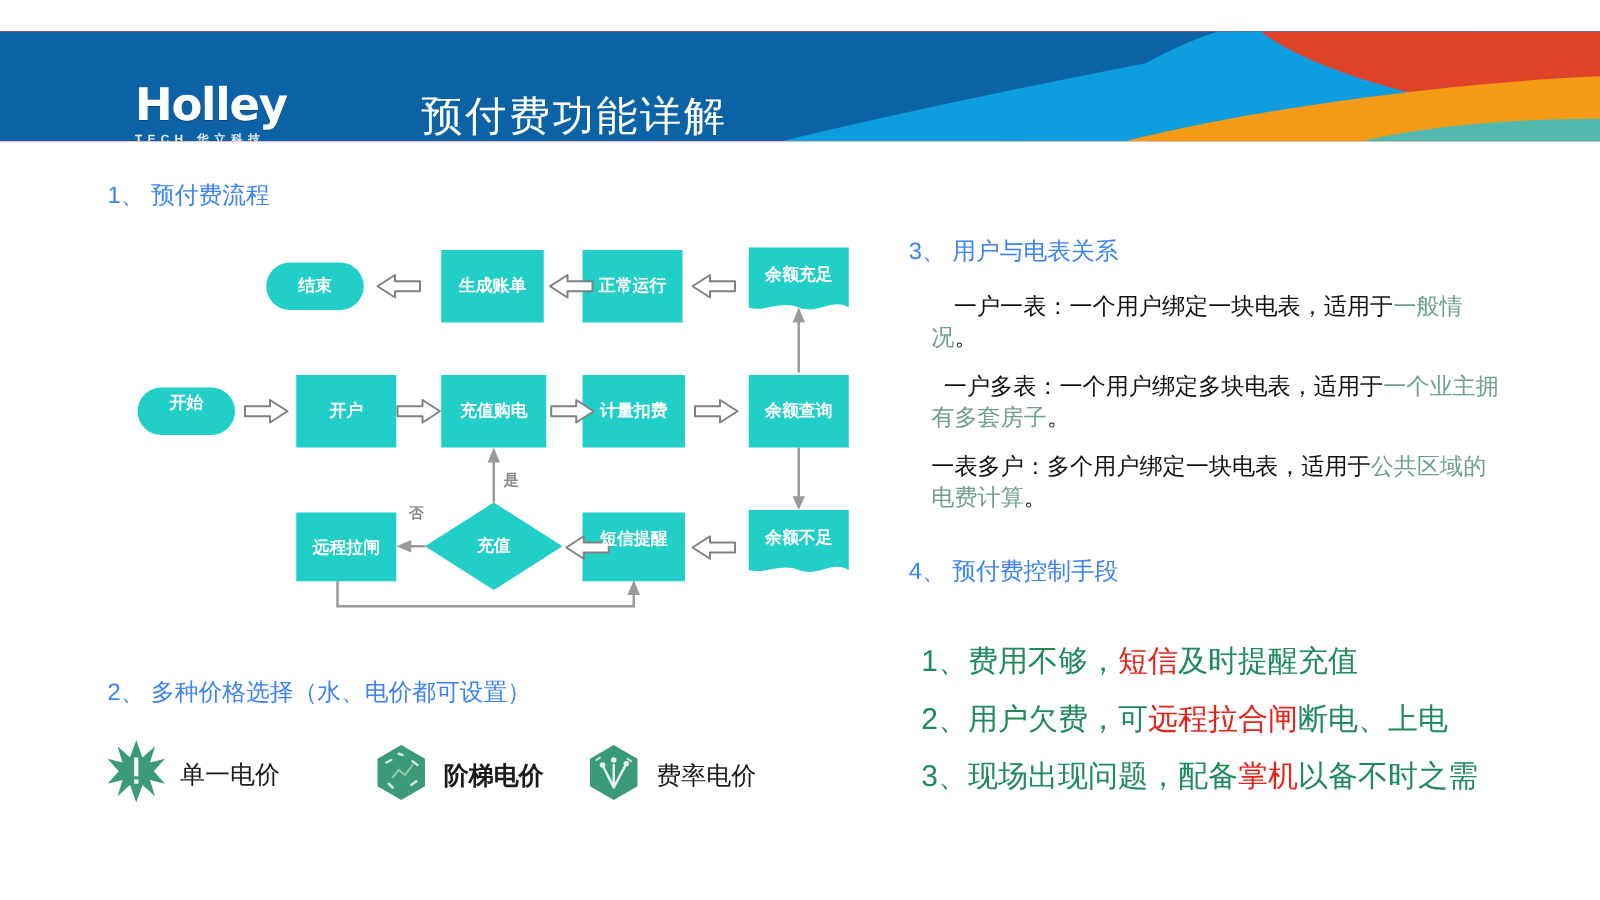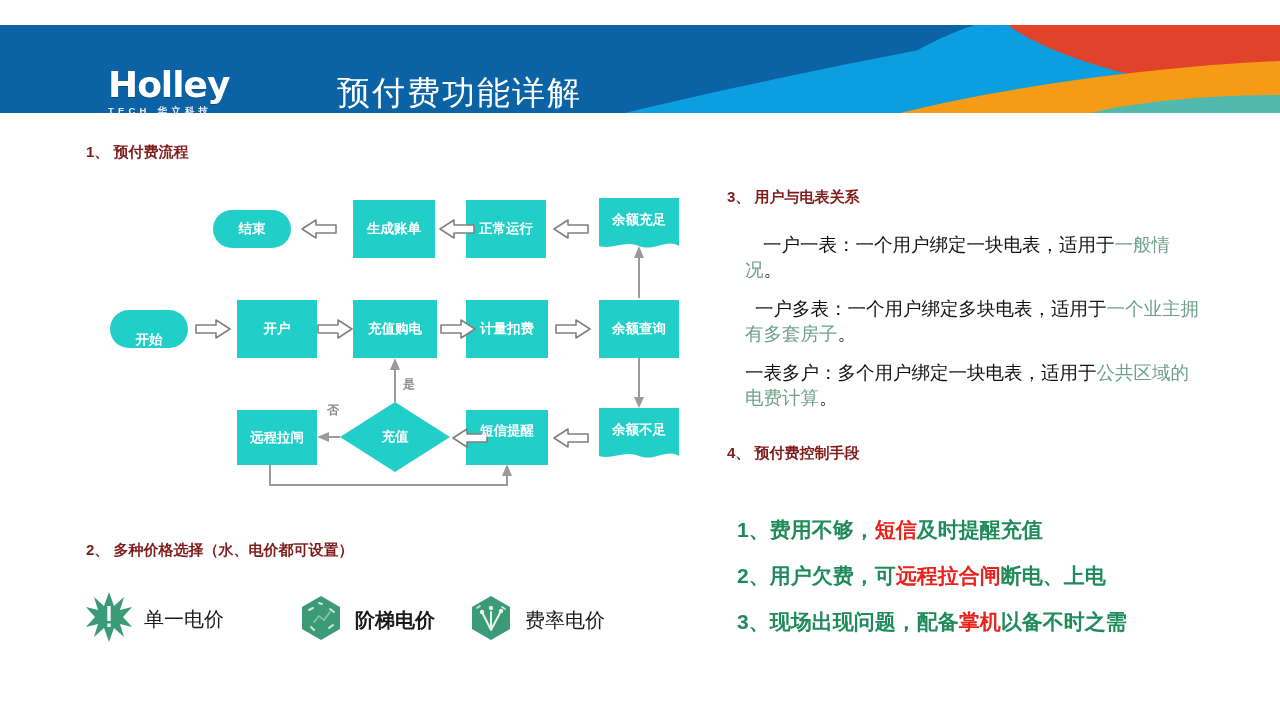--- a/index.html
+++ b/index.html
@@ -40,21 +40,21 @@
     font-size: 33px; color: #ffffff; font-weight: 400;
     letter-spacing: 2px;
     z-index: 3;
     white-space: nowrap;
     margin-left: 45px;
   }
 
   
   .sec-head {
     position: absolute;
-    font-size: 15px; font-weight: 700; color: #7f1d1d;
+    font-size: 19px; font-weight: 400; color: #3b82f6;
     white-space: nowrap;
   }
   #sec1-head { left: 86px;  top: 143px; }
   #sec2-head { left: 86px;  top: 541px; }
   #sec3-head { left: 727px; top: 188px; }
   #sec4-head { left: 727px; top: 444px; }
 
   
   .flow { position: absolute; left: 110px; top: 180px; width: 600px; height: 310px; }
   .flow svg { position:absolute; left:0; top:0; }
@@ -77,21 +77,21 @@
 
   
   .rel-list { position: absolute; left: 745px; top: 232px; width: 460px; }
   .rel-item { font-size: 18.5px; color: #111; line-height: 25px; margin-bottom: 14px; }
   .rel-item.indent1 { text-indent: 18px; }
   .rel-item.indent2 { text-indent: 10px; }
   .hl-green { color: #6fa08c; }
 
   
   .ctrl-list { position: absolute; left: 737px; top: 518px; width: 500px; }
-  .ctrl-item { font-size: 21px; font-weight: 700; color: #1f8a5a; line-height: 24px; margin-bottom: 22px; white-space: nowrap; }
+  .ctrl-item { font-size: 24px; font-weight: 400; color: #1f8a5a; line-height: 24px; margin-bottom: 22px; white-space: nowrap; }
   .ctrl-item .num { color: #1f8a5a; }
   .hl-red { color: #e8231b; }
 </style>
 </head>
 <body>
 
 <div class="slide">
 
   <div class="header">
     <svg class="header-svg" viewBox="0 0 1280 88" preserveAspectRatio="none">
@@ -193,21 +193,21 @@
 
       <polyline points="160,285 160,305 397,305 397,292" fill="none" stroke="#9a9a9a" stroke-width="2"></polyline>
       <polygon points="397,284 392,296 402,296" fill="#9a9a9a"></polygon>
     </svg>
 
     <div class="node-label" style="left:103px;top:30px;width:78px;height:38px;">结束</div>
     <div class="node-label" style="left:243px;top:20px;width:82px;height:58px;">生成账单</div>
     <div class="node-label" style="left:356px;top:20px;width:80px;height:58px;">正常运行</div>
     <div class="node-label" style="left:489px;top:18px;width:80px;height:44px;">余额充足</div>
 
-    <div class="node-label" style="left:0px;top:148px;width:78px;height:24px;">开始</div>
+    <div class="node-label" style="left:0px;top:130px;width:78px;height:24px;">开始</div>
     <div class="node-label" style="left:127px;top:120px;width:80px;height:58px;">开户</div>
     <div class="node-label" style="left:243px;top:120px;width:84px;height:58px;">充值购电</div>
     <div class="node-label" style="left:356px;top:120px;width:82px;height:58px;">计量扣费</div>
     <div class="node-label" style="left:489px;top:120px;width:80px;height:58px;">余额查询</div>
 
     <div class="node-label" style="left:127px;top:230px;width:80px;height:55px;">远程拉闸</div>
     <div class="node-label" style="left:245px;top:238px;width:80px;height:38px;">充值</div>
     <div class="node-label" style="left:356px;top:230px;width:82px;height:42px;">短信提醒</div>
     <div class="node-label" style="left:489px;top:228px;width:80px;height:44px;">余额不足</div>
 

